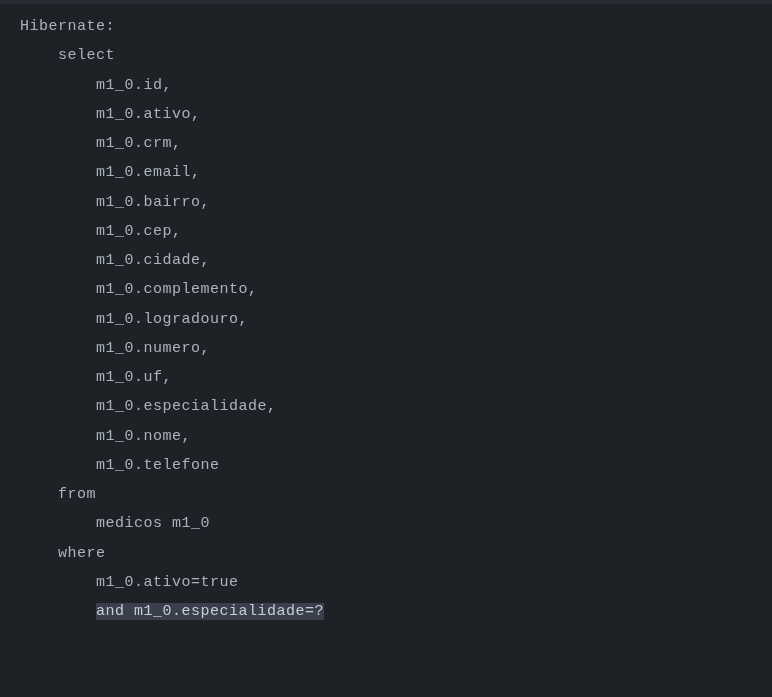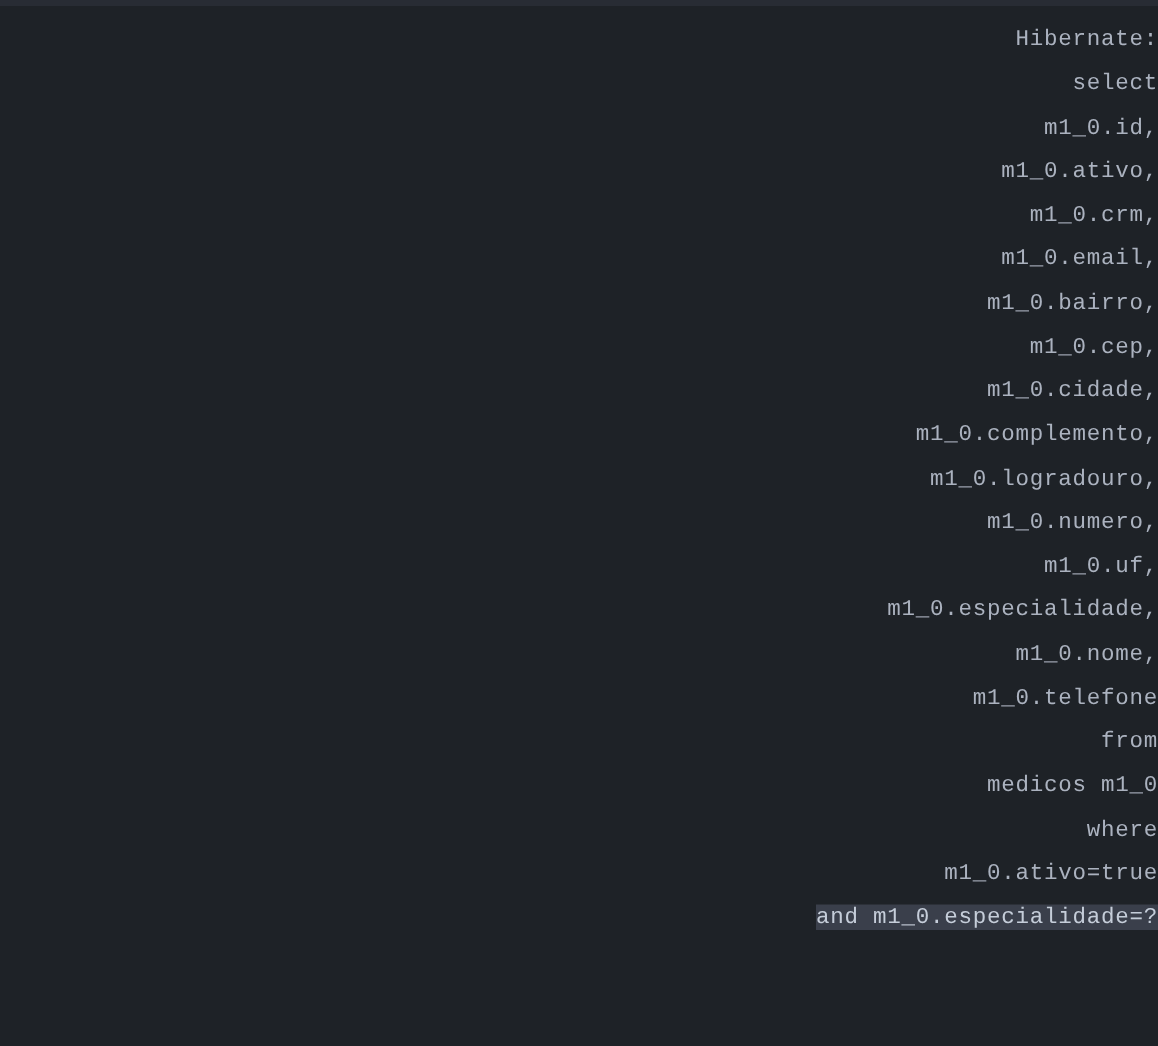--- a/index.html
+++ b/index.html
@@ -1,19 +1,18 @@
 <!DOCTYPE html>
 <html><head>
   <meta charset="utf-8">
   <style>
     * {
       margin: 0;
       padding: 0;
       box-sizing: border-box;
-      text-align: right;
     }
     body {
       background-color: #1e2227;
       color: #abb2bf;
       font-family: 'Consolas', 'Monaco', 'Courier New', monospace;
       font-size: 15px;
       line-height: 1.95;
       width: 772px;
       height: 697px;
       overflow: hidden;

